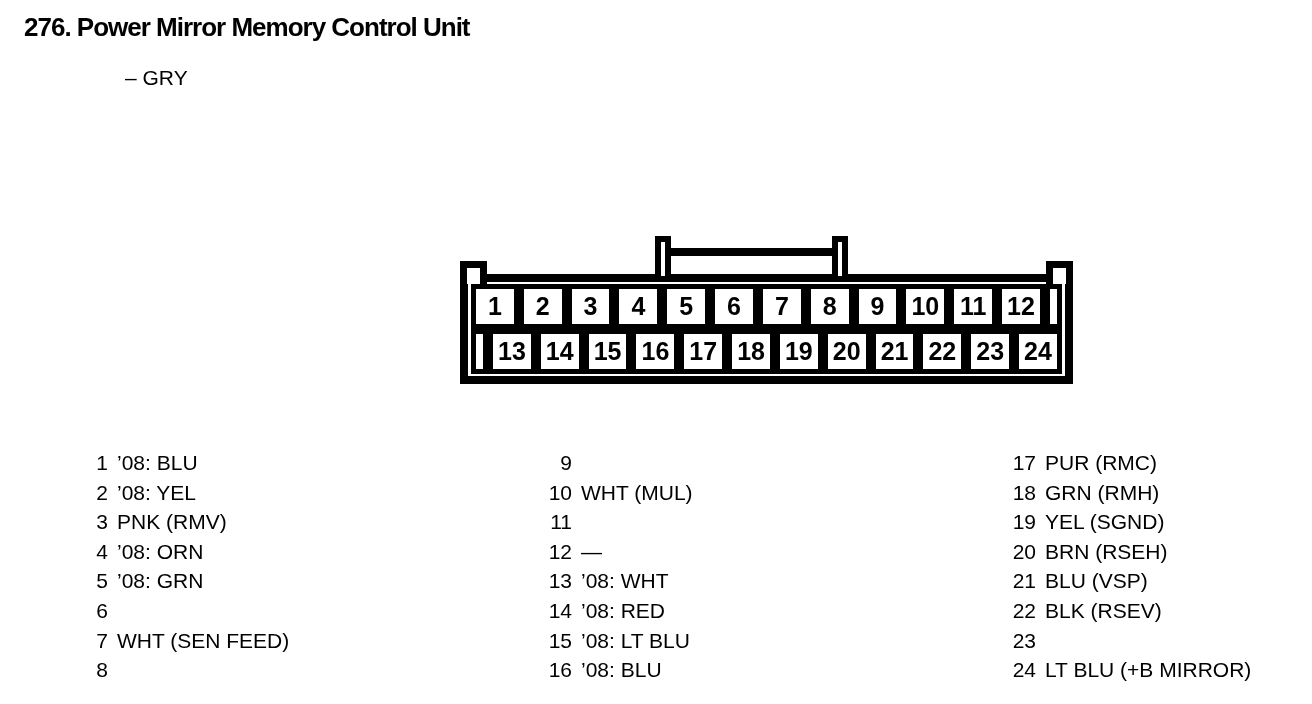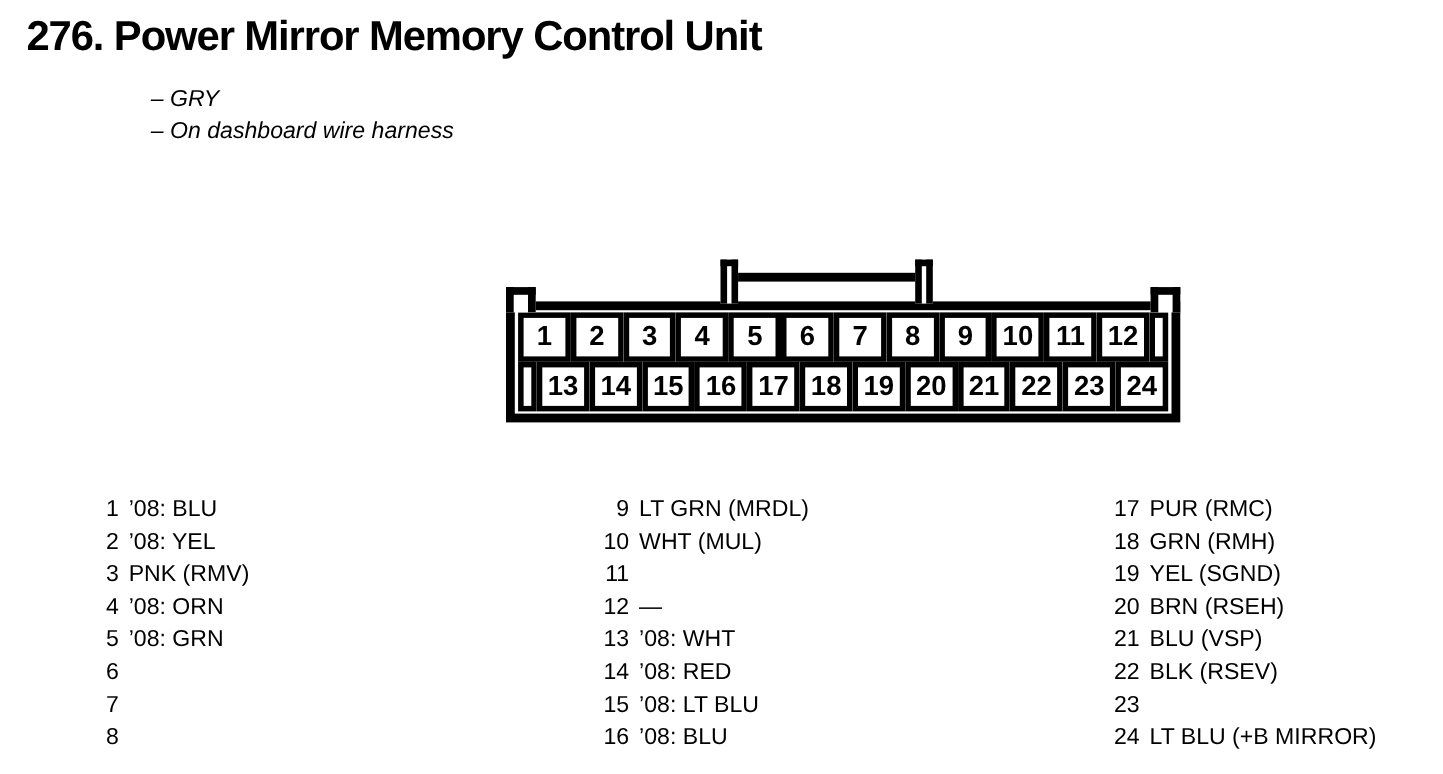--- a/index.html
+++ b/index.html
@@ -11,34 +11,33 @@
     color: #000000;
     font-family: "Liberation Sans", sans-serif;
     overflow: hidden;
   }
 
   
   .page-title {
     position: absolute;
     left: 24px; top: 12px;
     margin: 0;
-    font-size: 38px;
+    font-size: 26px;
     font-weight: bold;
     letter-spacing: -1px;
     white-space: nowrap;
   }
   .bullets {
     position: absolute;
     left: 121px; top: 59px;
-    margin: 16px; padding: 0;
+    margin: 4px; padding: 0;
     list-style: none;
     font-size: 21px;
     line-height: 29px;
     white-space: nowrap;
-    font-style: italic;
   }
 
   
   .connector {
     position: absolute;
     left: 420px; top: 220px;
     width: 613px; height: 148px;
   }
   .latch-post {
     position: absolute;
@@ -123,21 +122,20 @@
   }
 </style>
 </head>
 <body>
 
 <h1 class="page-title">276. Power Mirror Memory Control Unit</h1>
 
 <ul class="bullets">
 
 <li>– GRY</li>
-    <li>– On dashboard wire harness</li>
   </ul>
 
 <figure class="connector">
   <div class="latch-bar"></div>
   <div class="latch-post left"></div>
   <div class="latch-post right"></div>
 
   <div class="shell">
     <div class="pin-row top">
       <div class="cells">
@@ -202,30 +200,30 @@
     </div>
       <div class="entry">
       <span class="num">5</span>
       <span class="desc">’08: GRN</span>
     </div>
       <div class="entry">
       <span class="num">6</span>
     </div>
       <div class="entry">
       <span class="num">7</span>
+      <span class="desc">WHT (SEN FEED)</span>
     </div>
       <div class="entry">
       <span class="num">8</span>
     </div>
     </div>
   <div class="pin-col c2">
 
   <div class="entry">
       <span class="num">9</span>
-      <span class="desc">LT GRN (MRDL)</span>
     </div>
       <div class="entry">
       <span class="num">10</span>
       <span class="desc">WHT (MUL)</span>
     </div>
       <div class="entry">
       <span class="num">11</span>
     </div>
       <div class="entry">
       <span class="num">12</span>

